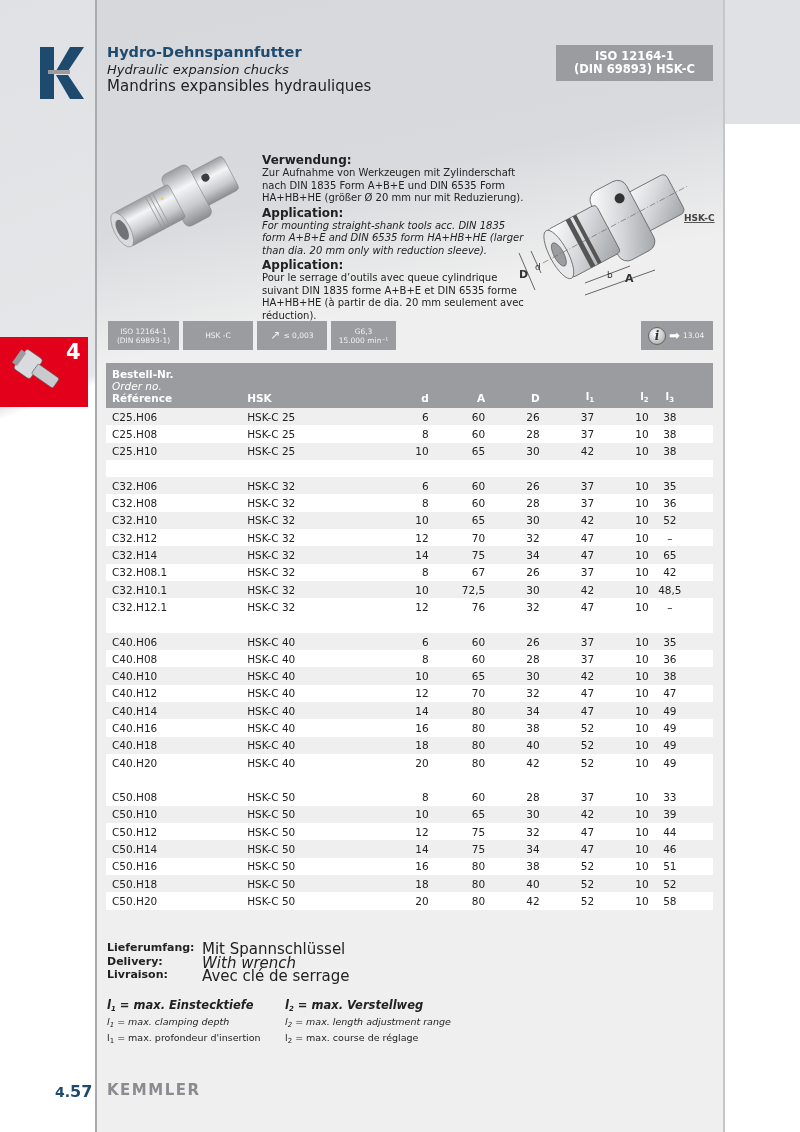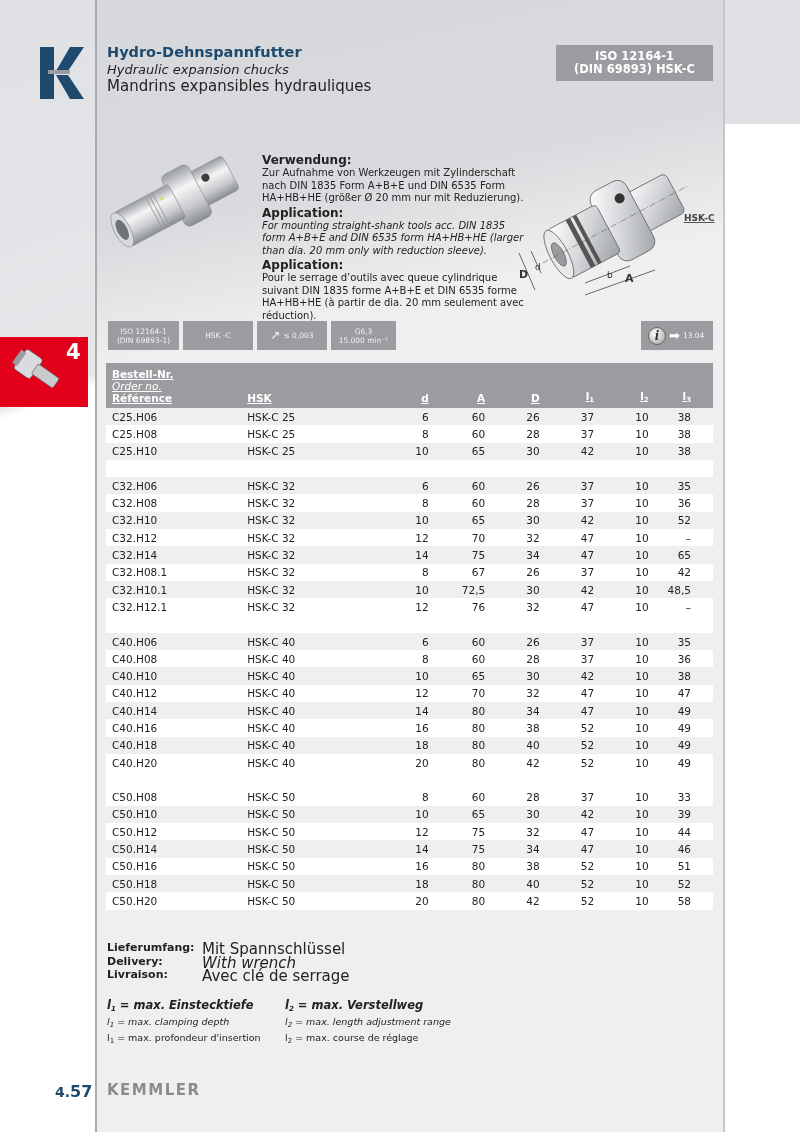--- a/index.html
+++ b/index.html
@@ -57,37 +57,37 @@
   .info-ref { color: #f2f2f2; font-size: 7.5px; }
 
   
   .chapter-tab { position: absolute; left: 0; top: 337px; width: 88px; height: 70px; background: #e2001a; }
   .chapter-num { position: absolute; left: 66px; top: 340px; color: #fff; font-size: 21px; font-weight: bold; }
   .chapter-img { position: absolute; left: 8px; top: 343px; width: 55px; height: 55px; }
 
   
   .tbl { position: absolute; left: 106px; top: 363px; width: 607px; border-collapse: collapse; font-size: 10.5px; }
   .tbl thead th { background: #9a9c9f; color: #fff; font-weight: bold; height: 45px; vertical-align: bottom;
-    padding: 0 0 4px 0; text-align: right; font-size: 10.5px; text-decoration: underline; }
+    padding: 0 0 4px 0; text-align: right; font-size: 10.5px; }
   .tbl thead th.l { text-align: left; padding-left: 6px; }
   .tbl thead th .hl { display: block; line-height: 12px; }
   .tbl thead th .hi { font-style: italic; font-weight: normal; }
   .tbl td { height: 17.3px; padding: 0; text-align: right; color: #222; }
   .tbl td.l { text-align: left; padding-left: 6px; }
   .tbl tr.odd td { background: #ffffff; }
   .tbl tr.even td { background: #efefef; }
   .tbl tr.gap td { background: #ffffff; }
   .tbl .c-ref { width: 124px; }
   .tbl .c-hsk { width: 120px; }
   .tbl .c-d { width: 54px; padding-right: 2px; }
   .tbl .c-A { width: 50px; }
   .tbl .c-D { width: 50px; }
   .tbl .c-l1 { width: 50px; }
   .tbl .c-l2 { width: 50px; }
-  .tbl .c-l3 { width: 59px; padding-right: 22px; }
+  .tbl .c-l3 { width: 59px; padding-right: 22px; text-align: center; }
   .sub { font-size: 7px; vertical-align: -2px; }
 
   
   .delivery { position: absolute; left: 107px; top: 942px; font-size: 10px; line-height: 12.5px; }
   .delivery .row { display: flex; }
   .delivery .k { width: 95px; font-weight: bold; font-size: 11px; }
   .delivery .v { font-size: 15px; padding-top: 1px; }
   .delivery .it { font-style: italic; }
 
   

